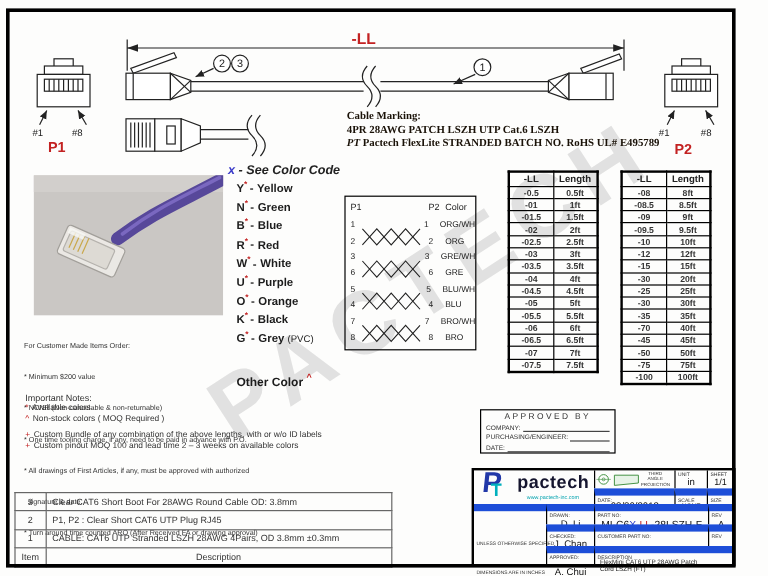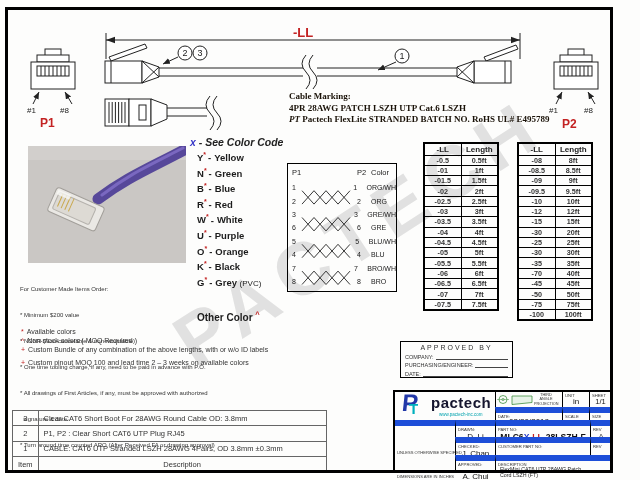--- a/index.html
+++ b/index.html
@@ -91,21 +91,21 @@
   .c-desc { left:100px; top:63px; width:116px; height:15px; }
 
   .logo-p { position:absolute; left:7px; top:-3px; font-size:24px; font-weight:bold; color:#2238a8; transform:skewX(-6deg); }
   .logo-t { position:absolute; left:14px; top:8px; font-size:15px; font-weight:bold; color:#00b0bd; }
   .logo-name { position:absolute; left:36px; top:2px; font-size:15px; font-weight:800; color:#15152e; letter-spacing:.5px; }
   .logo-web { position:absolute; left:44px; top:20px; font-size:4.5px; color:#00a2ae; }
 
   .proj-label { font-size:3.8px; color:#333; width:24px; text-align:center; line-height:4.2px; }
   .tol-text { padding:6px 0 0 2px; font-size:4.1px; line-height:6px; color:#333; white-space:pre; }
   .name-val { top:6px; font-size:8px; }
-  .pn-val { top:6px; font-size:8.6px; font-weight:bold; }
+  .pn-val { top:6px; font-size:8.6px; font-weight:normal; }
   .pn-x { color:#2438c6; } .pn-ll { color:#c32222; }
   .desc-text { padding:6px 0 0 4px; font-size:5.3px; line-height:5.8px; color:#222; }
 </style>
 </head>
 <body>
 
 <div class="page">
 
   <div class="watermark">PACTECH</div>
   <div class="frame"></div>
@@ -546,20 +546,21 @@
 
         <tr>
           <td>-100</td>
           <td>100ft</td>
         </tr>
 
     </tbody>
   </table>
 
   <div class="imp-notes">
+    <div class="title">Important Notes:</div>
 
       <div>
         <span class="mark">*</span><span>Available colors</span>
       </div>
 
       <div>
         <span class="mark">^</span><span>Non-stock colors  ( MOQ Required )</span>
       </div>
 
       <div>

